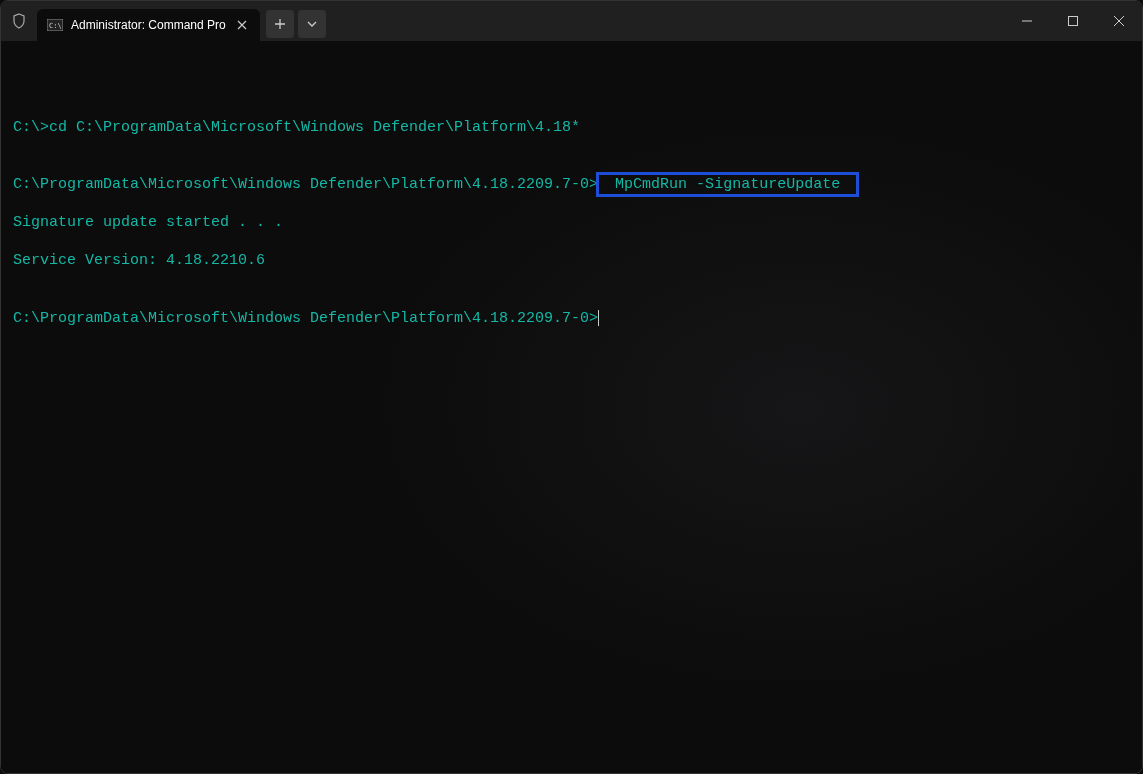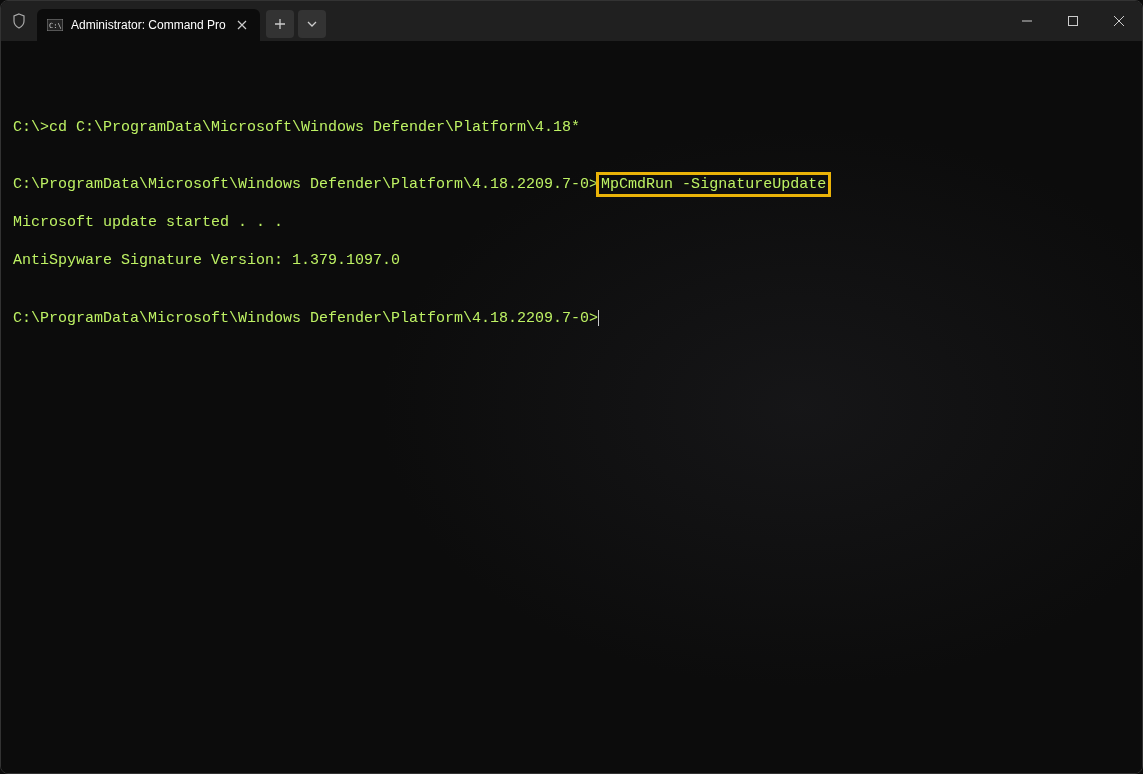--- a/index.html
+++ b/index.html
@@ -111,34 +111,34 @@
       display: flex;
       align-items: center;
       justify-content: center;
       color: #ccc;
       cursor: pointer;
     }
     .terminal-content {
       flex: 1;
       background: #0c0c0c;
       padding: 20px 12px;
-      color: #bef264;
+      color: #14b8a6;
       font-size: 15px;
       line-height: 1.27;
       font-family: 'Consolas', 'Courier New', monospace;
       white-space: pre;
       position: relative;
     }
     .terminal-line {
       display: block;
     }
     .highlight-box {
-      border: 3px solid #eab308;
+      border: 3px solid #1d4ed8;
       display: inline;
-      padding: 1px 2px;
+      padding: 1px 16px;
       margin-left: -2px;
     }
     .cursor {
       display: inline-block;
       width: 1px;
       height: 16px;
       background: #ccc;
       vertical-align: middle;
       margin-left: 0;
     }
@@ -207,18 +207,18 @@
           </svg>
       </div>
     </div>
   </div>
 
   <div class="terminal-content">
     <div class="bg-pattern"></div>
     <div class="terminal-text"><span class="terminal-line"><span>C:\&gt;</span><span>cd C:\ProgramData\Microsoft\Windows Defender\Platform\4.18*</span></span>
 <span class="terminal-line"></span>
 <span class="terminal-line"><span>C:\ProgramData\Microsoft\Windows Defender\Platform\4.18.2209.7-0&gt;</span><span class="highlight-box">MpCmdRun -SignatureUpdate</span></span>
-<span class="terminal-line">Microsoft update started . . .</span>
-<span class="terminal-line">AntiSpyware Signature Version: 1.379.1097.0</span>
+<span class="terminal-line">Signature update started . . .</span>
+<span class="terminal-line">Service Version: 4.18.2210.6</span>
 <span class="terminal-line"></span>
 <span class="terminal-line"><span>C:\ProgramData\Microsoft\Windows Defender\Platform\4.18.2209.7-0&gt;</span><span class="cursor"></span></span></div>
   </div>
 </div>
 
 </body></html>

